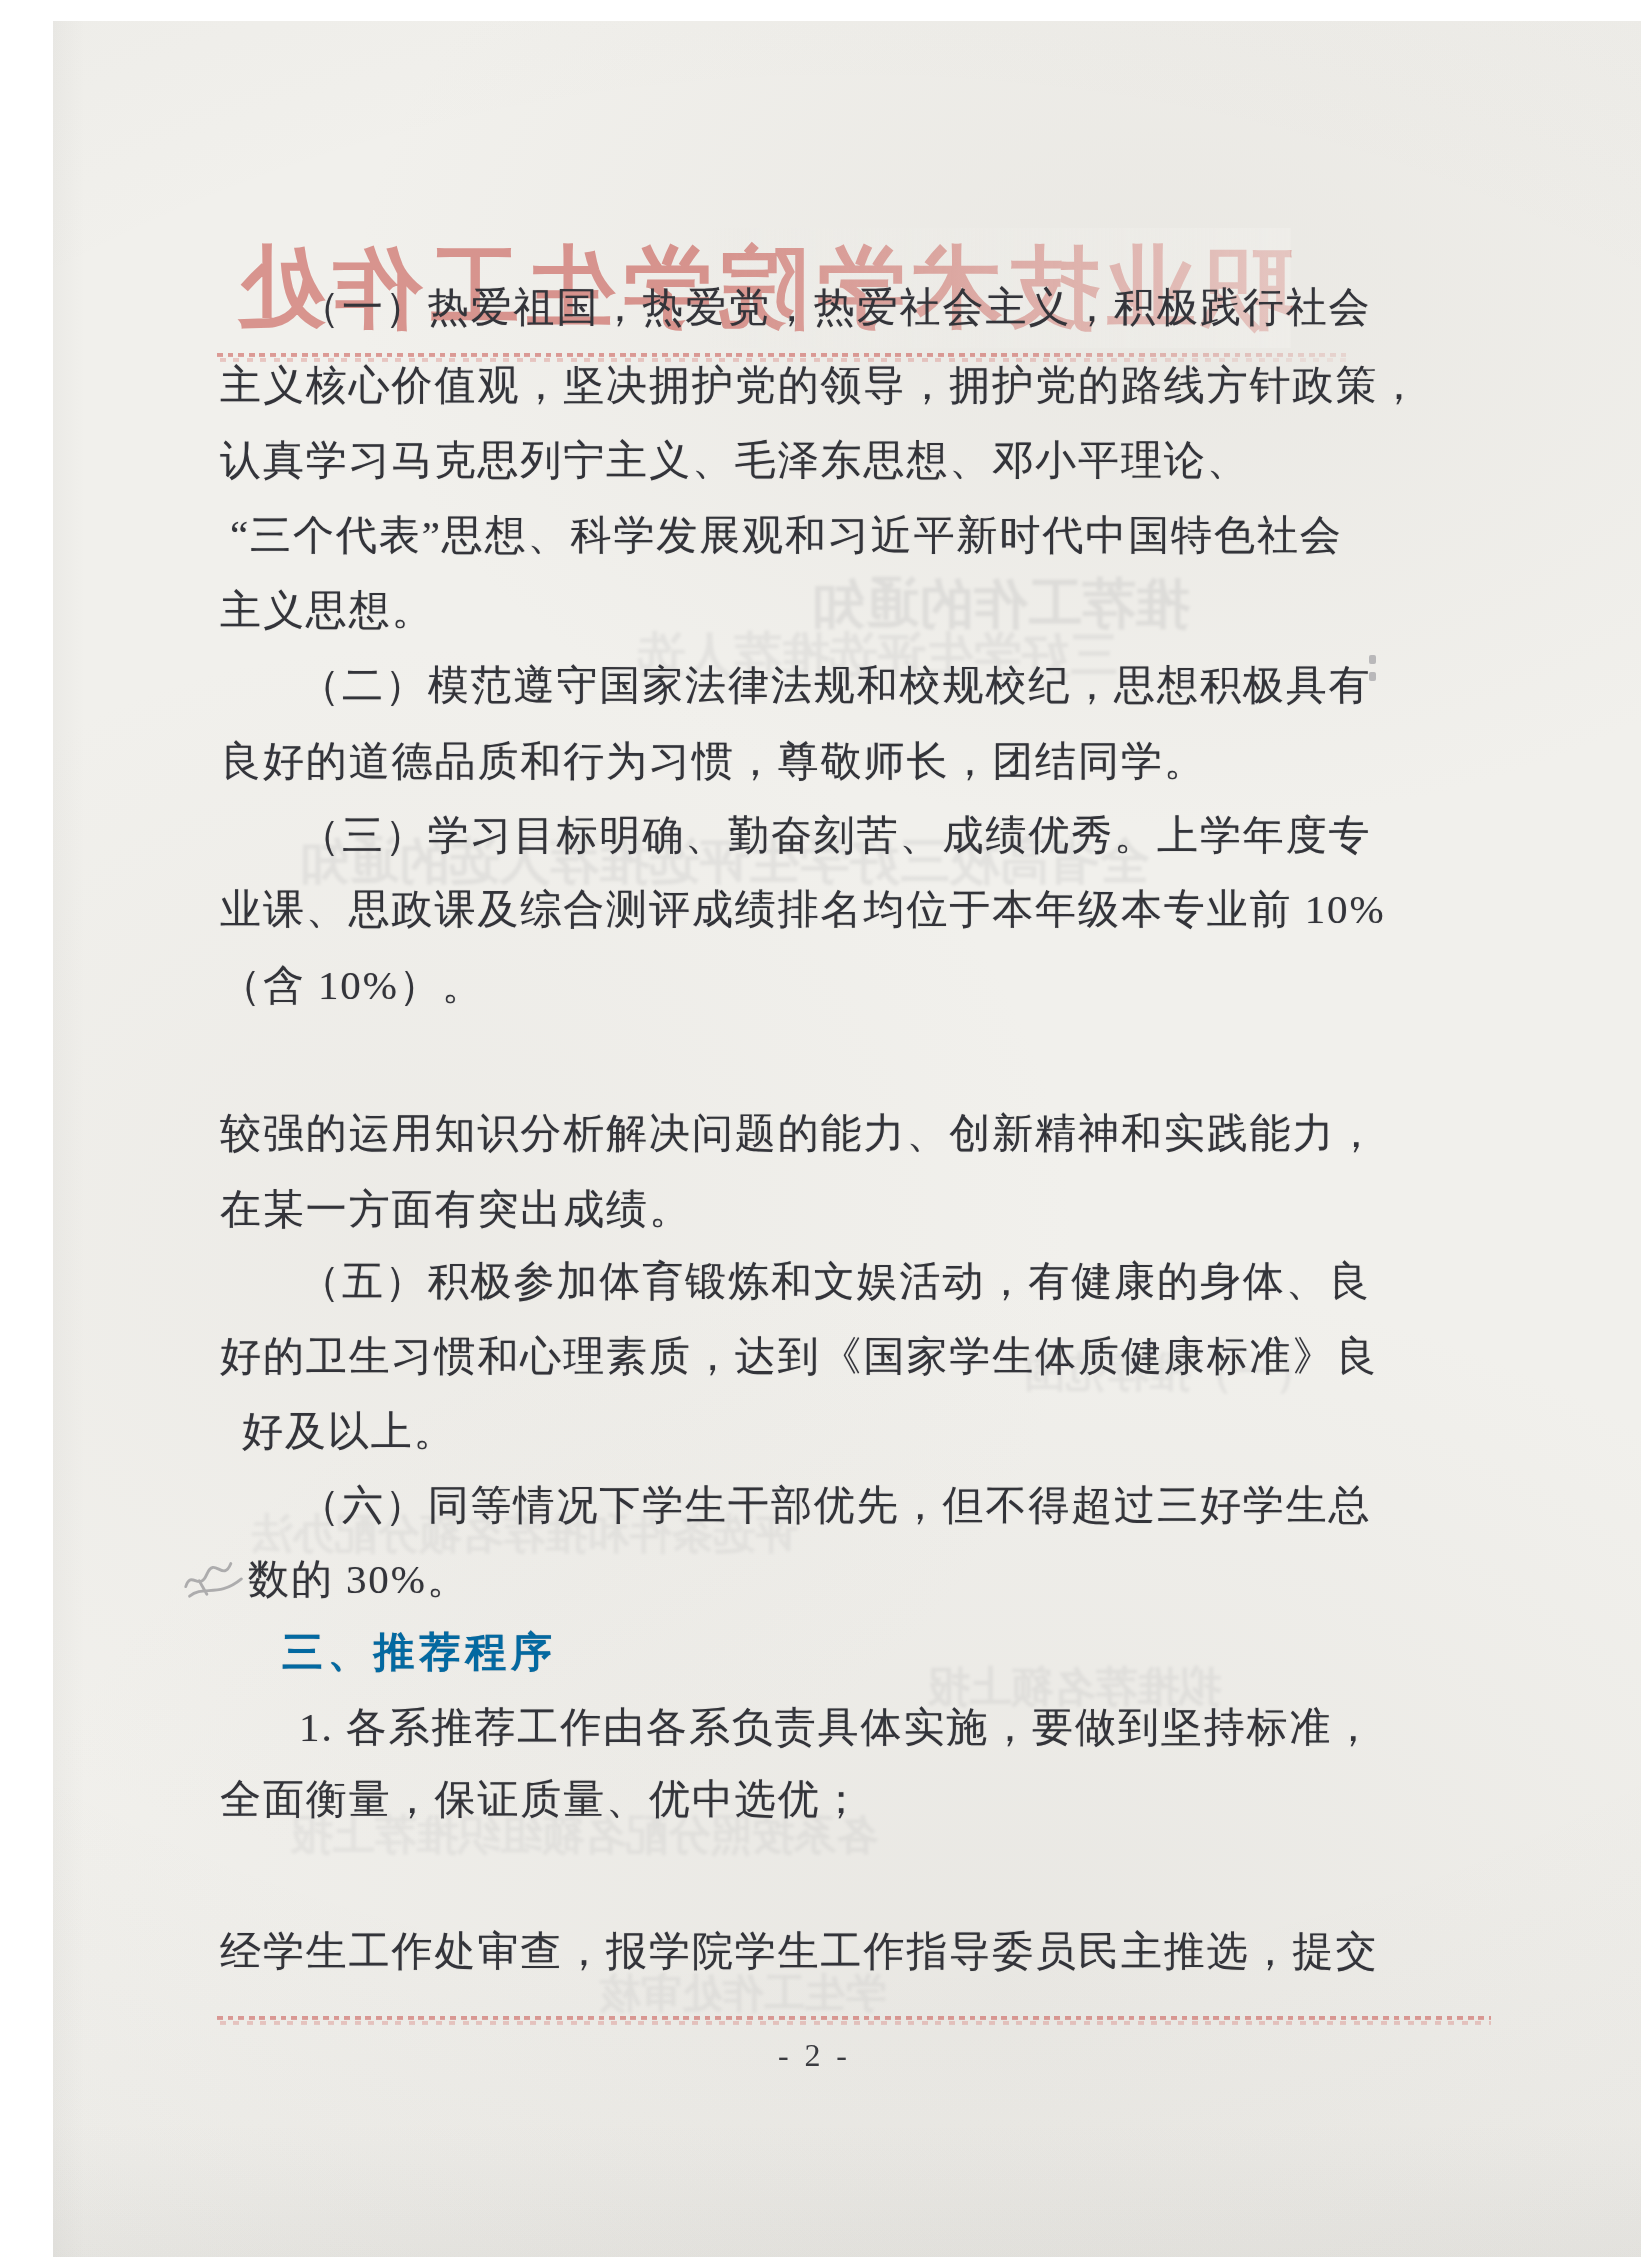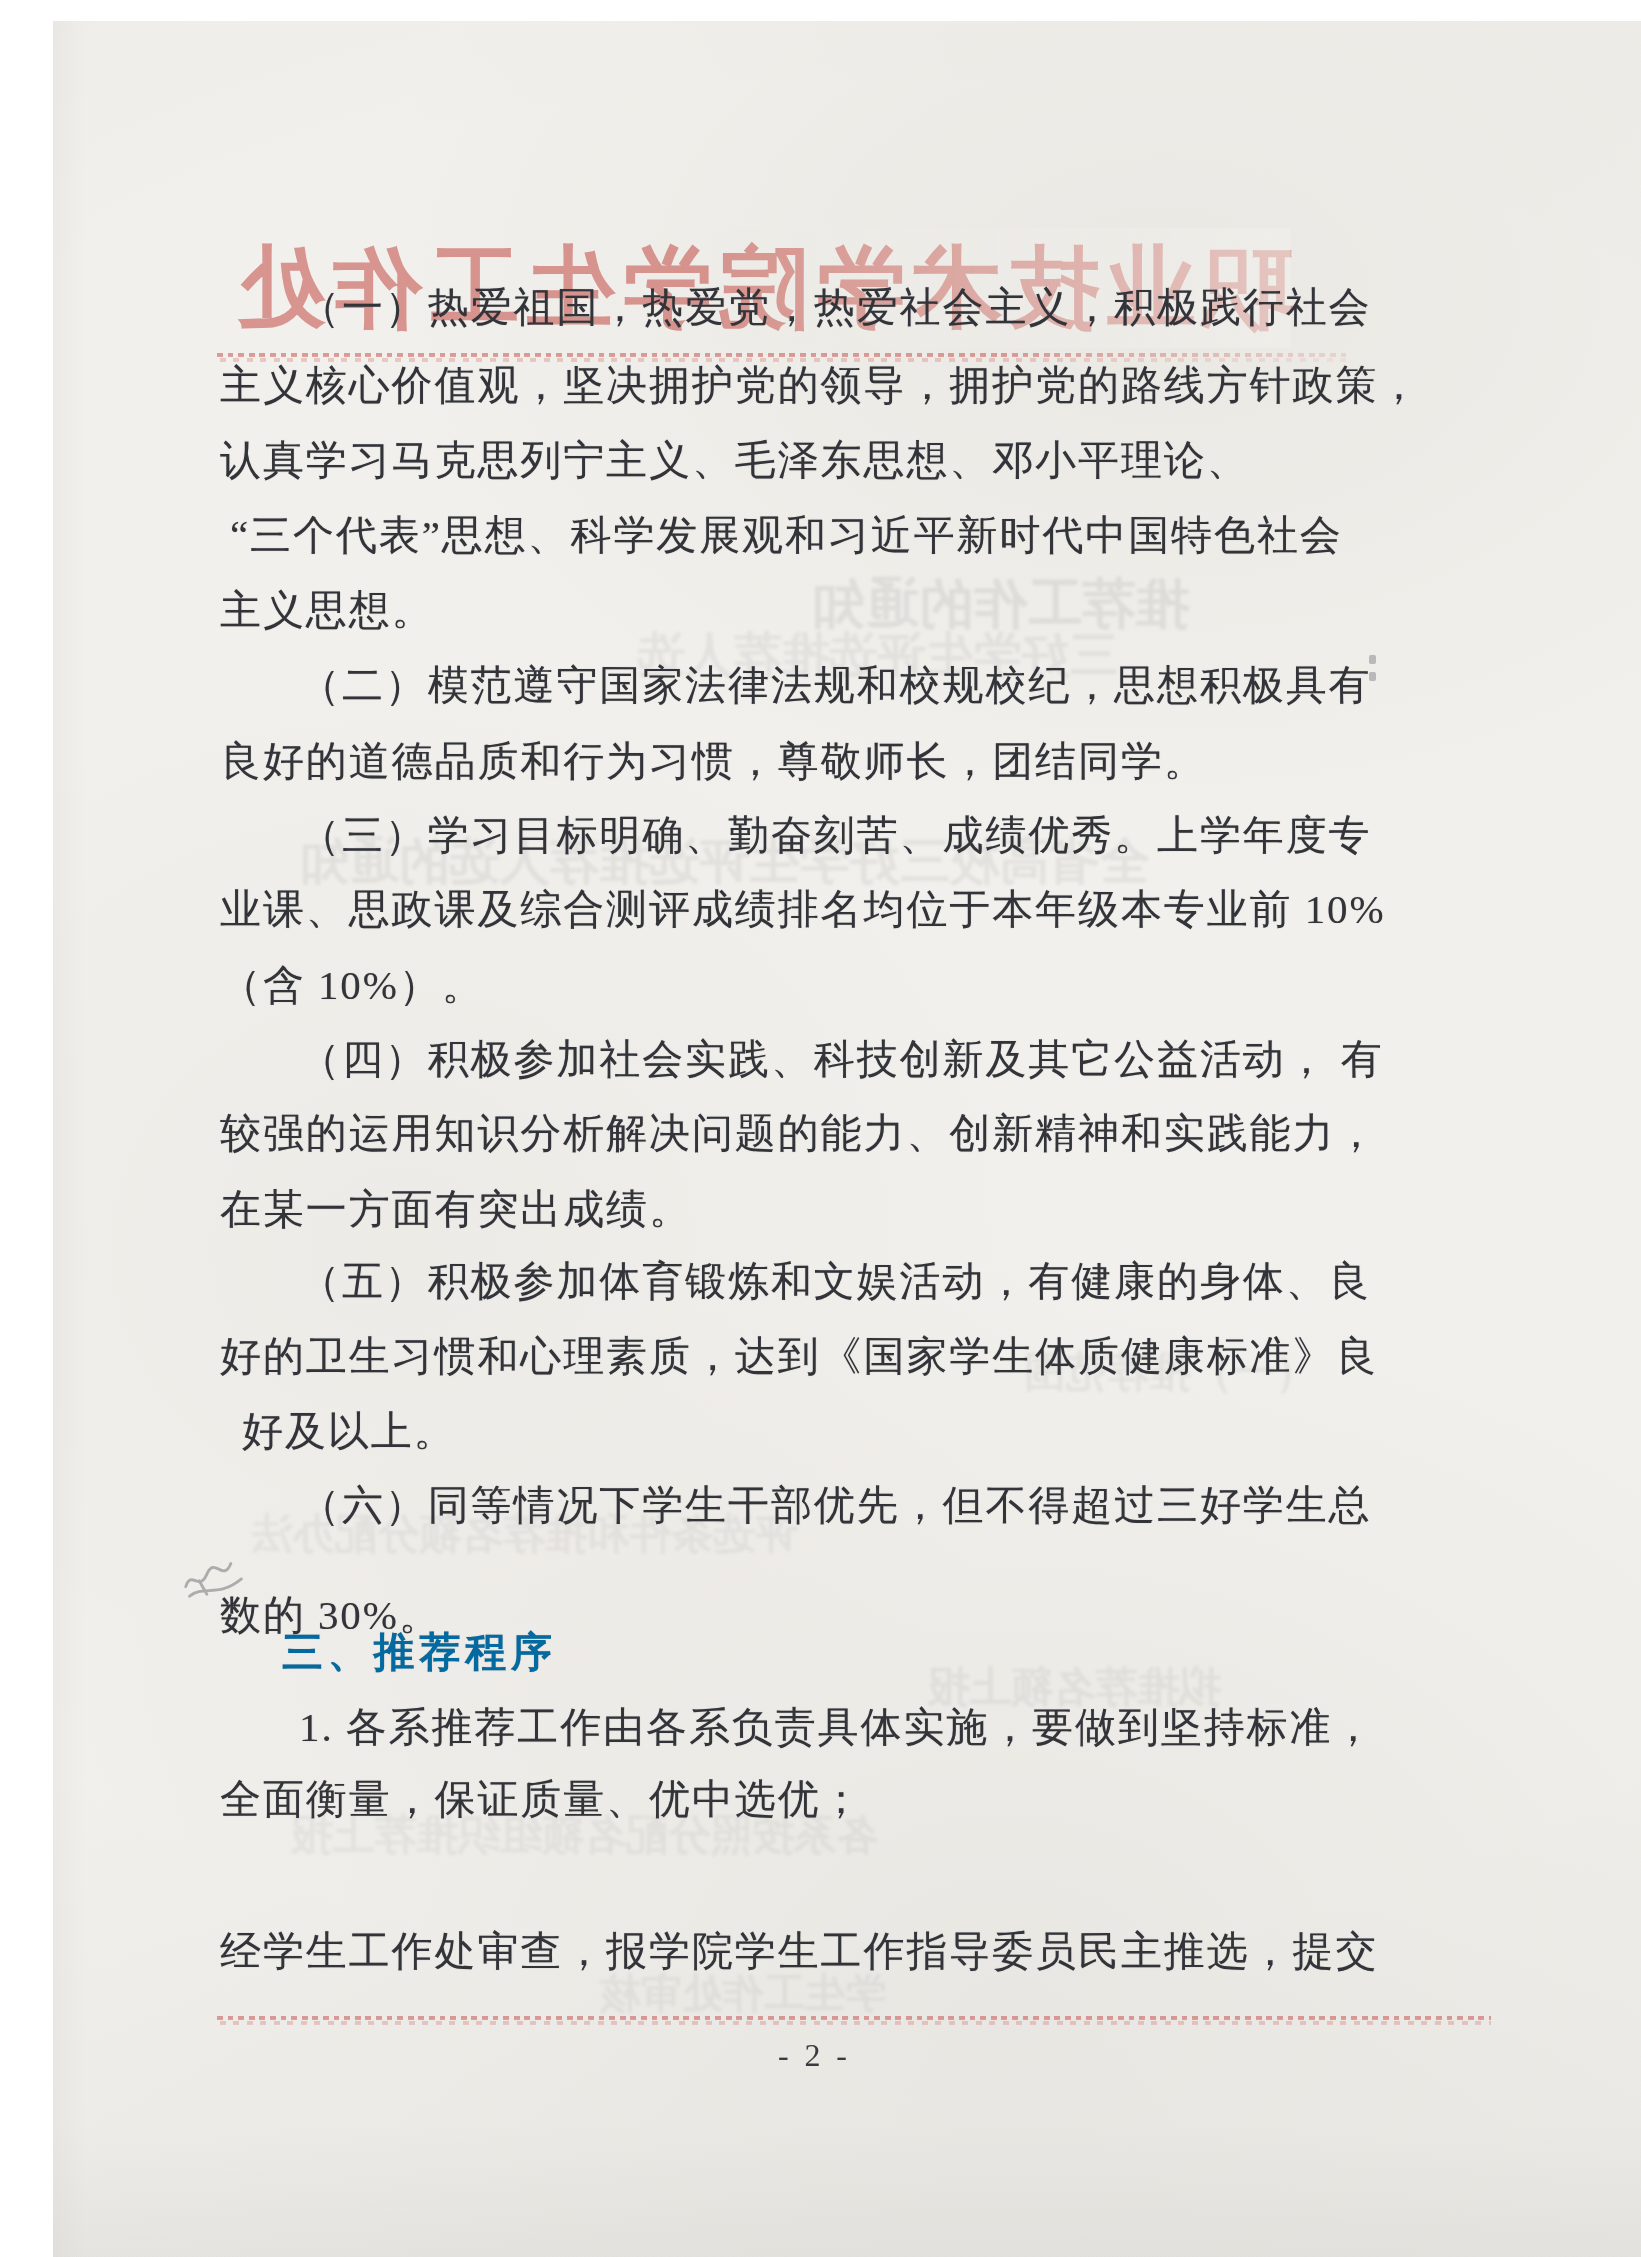--- a/index.html
+++ b/index.html
@@ -32,21 +32,21 @@
     text-shadow:0 0 1px rgba(40,40,46,0.35);
   }
   .heading{font-weight:bold;color:#0369a1;letter-spacing:4.8px;}
   .ind{left:299px;}  .flush{left:220px;}
   .l1{top:286px;}  .l2{top:364px;}  .l3{top:439px;}
   .l4{top:514px;left:230px;}        .l5{top:589px;}
   .l6{top:664px;}  .l7{top:740px;}  .l8{top:814px;}
   .l9{top:888px;}  .l10{top:964px;} .l11{top:1038px;}
   .l12{top:1112px;}.l13{top:1188px;}.l14{top:1260px;}
   .l15{top:1335px;}.l16{top:1410px;margin-left:22px;}.l17{top:1484px;text-align:right;}
-  .l18{top:1594px;}
+  .l18{top:1558px;margin-left:28px;}
   .lh{top:1631px;left:282px;}
   .l19{top:1706px;}.l20{top:1781px;font-family:Liberation Mono, monospace;}
   .l21{top:1855px;left:290px;}
   .l22{top:1930px;}
   
   .watermark-red{
     position:absolute;top:228px;left:227px;
     font-size:89px;font-weight:bold;letter-spacing:7.7px;white-space:nowrap;
     color:rgba(195,72,66,0.55);
     transform:scaleX(-1);
@@ -115,21 +115,20 @@
   <div class="line l1 ind">（一）热爱祖国，热爱党，热爱社会主义，积极践行社会</div>
   <div class="line l2 flush">主义核心价值观，坚决拥护党的领导，拥护党的路线方针政策，</div>
   <div class="line l3 flush">认真学习马克思列宁主义、毛泽东思想、邓小平理论、</div>
   <div class="line l4">“三个代表”思想、科学发展观和习近平新时代中国特色社会</div>
   <div class="line l5 flush">主义思想。</div>
   <div class="line l6 ind">（二）模范遵守国家法律法规和校规校纪，思想积极具有</div>
   <div class="line l7 flush">良好的道德品质和行为习惯，尊敬师长，团结同学。</div>
   <div class="line l8 ind">（三）学习目标明确、勤奋刻苦、成绩优秀。上学年度专</div>
   <div class="line l9 flush">业课、思政课及综合测评成绩排名均位于本年级本专业前 10%</div>
   <div class="line l10 flush">（含 10%）。</div>
-  <div class="line l11 ind">（四）积极参加社会实践、科技创新及其它公益活动， 有</div>
   <div class="line l12 flush">较强的运用知识分析解决问题的能力、创新精神和实践能力，</div>
   <div class="line l13 flush">在某一方面有突出成绩。</div>
   <div class="line l14 ind">（五）积极参加体育锻炼和文娱活动，有健康的身体、良</div>
   <div class="line l15 flush">好的卫生习惯和心理素质，达到《国家学生体质健康标准》良</div>
   <div class="line l16 flush">好及以上。</div>
   <div class="line l17 ind">（六）同等情况下学生干部优先，但不得超过三好学生总</div>
   <div class="line l18 flush">数的 30%。</div>
   <div class="line lh heading">三、推荐程序</div>
   <div class="line l19 ind">1. 各系推荐工作由各系负责具体实施，要做到坚持标准，</div>
   <div class="line l20 flush">全面衡量，保证质量、优中选优；</div>

